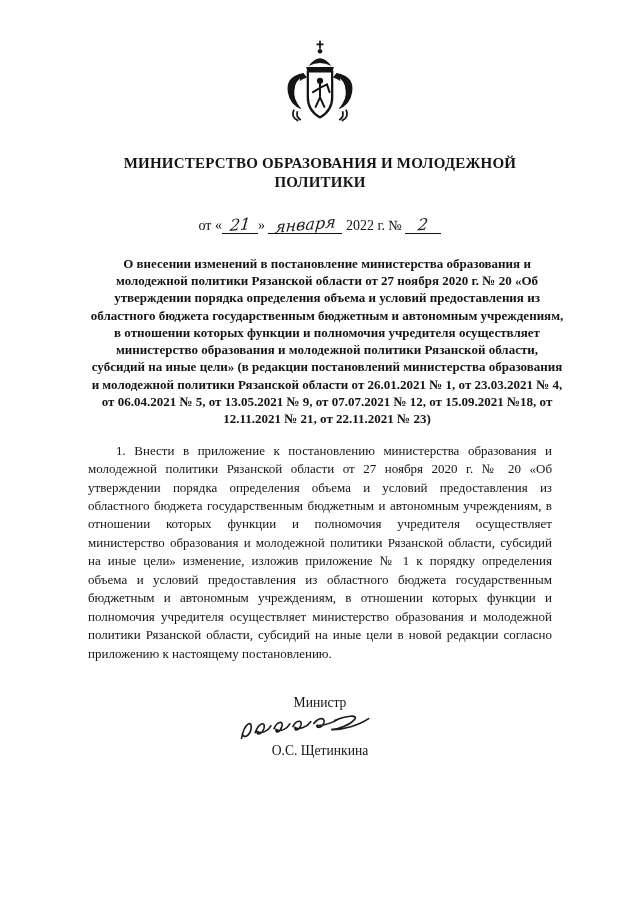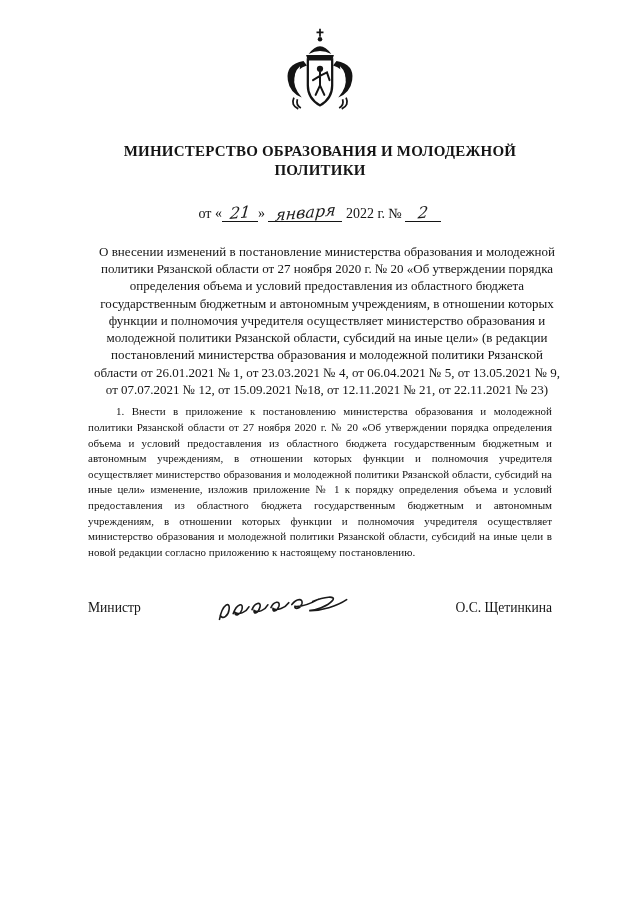--- a/index.html
+++ b/index.html
@@ -5,21 +5,21 @@
   * { margin:0; padding:0; box-sizing:border-box; }
   html,body { background:#ffffff; }
   body {
     width:640px; height:905px;
     font-family:"Liberation Serif", serif;
     color:#141414;
     overflow:hidden;
   }
   .page {
     width:640px; height:905px;
-    padding:28px 88px 0 88px;
+    padding:40px 88px 0 88px;
     background:#fff;
     position:relative;
   }
   .emblem-wrap { text-align:center; height:100px; }
   .ministry {
     margin-top:14px;
     text-align:center;
     font-weight:bold;
     font-size:15px;
     line-height:1.26;
@@ -51,37 +51,38 @@
     font-style:italic;
     font-size:16px;
     display:inline-block;
     transform:rotate(-5deg) skewX(-10deg);
     color:#1c1c1c;
   }
   .subject {
     margin:21px auto 0;
     width:478px;
     text-align:center;
-    font-weight:normal;
+    font-weight:bold;
     font-size:13px;
     line-height:1.33;
   }
   .body-text {
-    margin-top:6px;
-    font-size:11px;
+    margin-top:14px;
+    font-size:13px;
     line-height:1.42;
     text-align:justify;
   }
   .body-text p { text-indent:28px; }
   .sign-row {
     margin-top:32px;
     display:flex;
     align-items:center;
     justify-content:space-between;
     font-size:13.6px;
+    flex-direction:column;
   }
   .sign-scrawl { transform:rotate(-3deg); margin-right:30px; }
 </style>
 </head>
 <body>
 
 <div class="page">
 
   <div class="emblem-wrap">
     <svg viewBox="0 0 100 115" width="88" height="100" aria-hidden="true">

